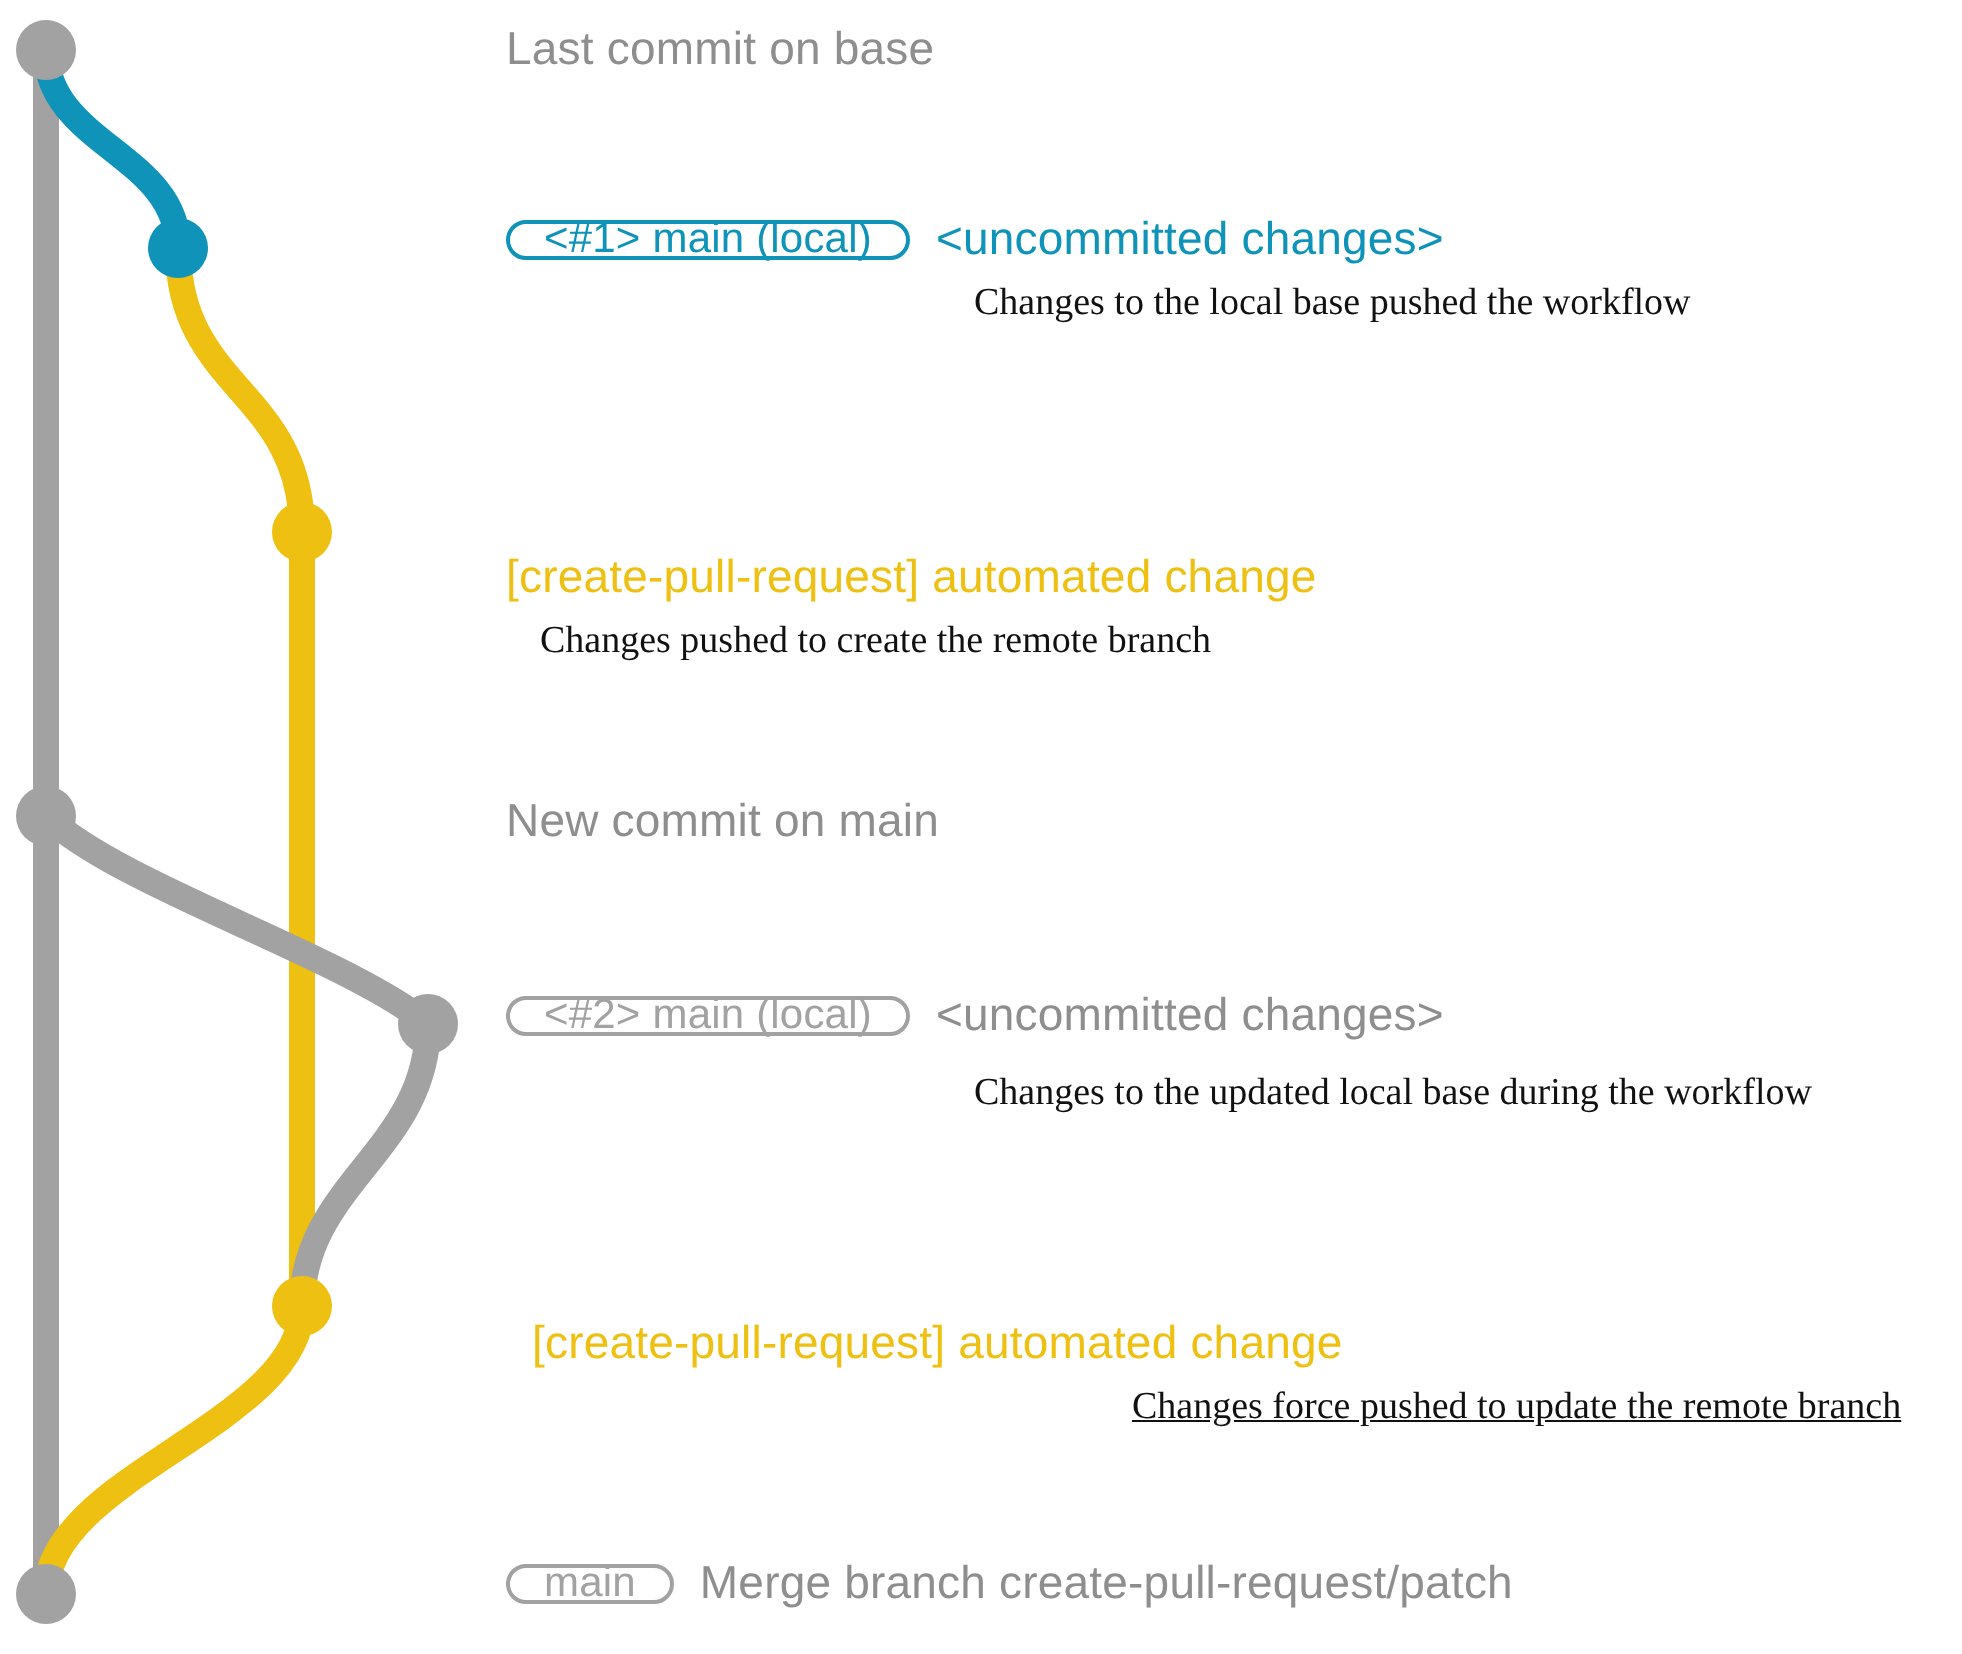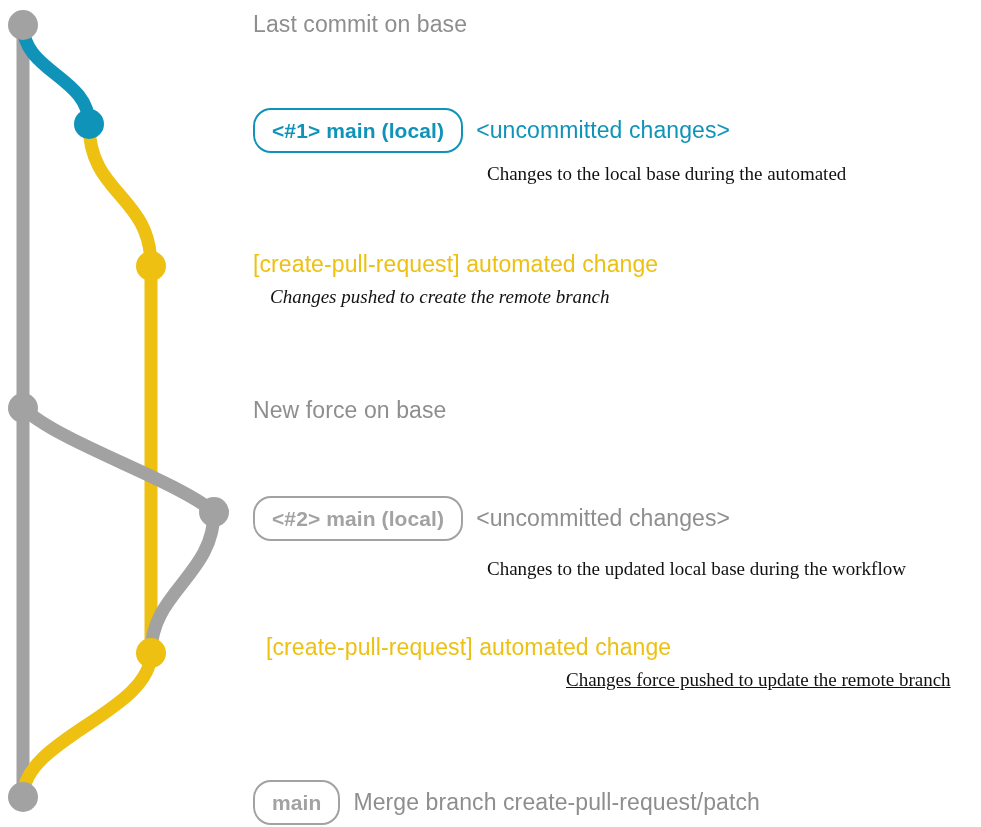--- a/index.html
+++ b/index.html
@@ -40,44 +40,43 @@
   .row-head {
     display: flex;
     align-items: center;
     white-space: nowrap;
   }
   .pill {
     display: inline-flex;
     align-items: center;
     justify-content: center;
     box-sizing: border-box;
-    height: 45px;
+    height: 20px;
     padding: 0 17px;
     border: 2px solid #a2a2a2;
     border-radius: 18px;
     color: #a2a2a2;
     font-size: 21px;
     letter-spacing: 0.1px;
     line-height: 1;
     background: #ffffff;
-    font-weight: bold;
   }
   .pill.teal   { border-color: #0f93b9; color: #0f93b9; }
   .pill.gold   { border-color: #edc011; color: #edc011; }
   .pill.gray   { border-color: #a2a2a2; color: #a2a2a2; text-align: center; }
 
   .subject {
     font-size: 23px;
     letter-spacing: 0.1px;
     line-height: 1;
     color: #8e8e8e;
     margin-left: 13px;
   }
   .subject.teal { color: #0f93b9; }
-  .subject.gold { color: #edc011; }
+  .subject.gold { color: #edc011; margin-top: 24px; }
   .subject.gray { color: #8e8e8e; }
   .subject.nopill { margin-left: 0; }
 
   .note {
     font-family: "Liberation Serif", serif;
     font-size: 19px;
     color: #111111;
     line-height: 1;
     margin-top: 11px;
     white-space: nowrap;
@@ -122,33 +121,33 @@
     <div class="row-head">
       <span class="subject gray nopill">Last commit on base</span>
     </div>
   </div>
 
   <div class="row" style="top:108px;">
     <div class="row-head">
       <span class="pill teal">&lt;#1&gt; main (local)</span>
       <span class="subject teal">&lt;uncommitted changes&gt;</span>
     </div>
-    <div class="note" style="margin-left:234px;">Changes to the local base during the automated</div>
+    <div class="note" style="margin-left:234px;">Changes to the local base pushed the workflow</div>
   </div>
 
   <div class="row" style="top:253px;">
     <div class="row-head">
       <span class="subject gold nopill">[create-pull-request] automated change</span>
     </div>
-    <div class="note" style="margin-left:17px;font-style:italic;">Changes pushed to create the remote branch</div>
+    <div class="note" style="margin-left:17px;">Changes pushed to create the remote branch</div>
   </div>
 
   <div class="row" style="top:399px;">
     <div class="row-head">
-      <span class="subject gray nopill">New force on base</span>
+      <span class="subject gray nopill">New commit on main</span>
     </div>
   </div>
 
   <div class="row" style="top:496px;">
     <div class="row-head">
       <span class="pill gray">&lt;#2&gt; main (local)</span>
       <span class="subject gray">&lt;uncommitted changes&gt;</span>
     </div>
     <div class="note" style="margin-left:234px;margin-top:18px;">Changes to the updated local base during the workflow</div>
   </div>

